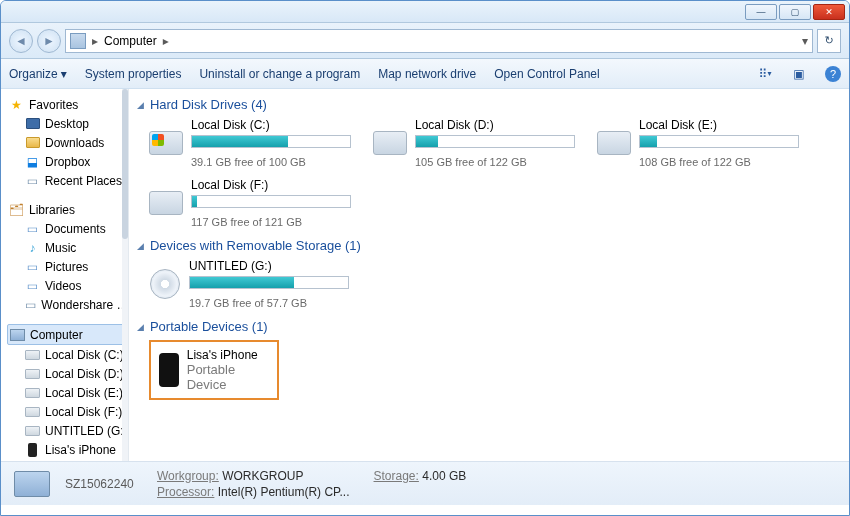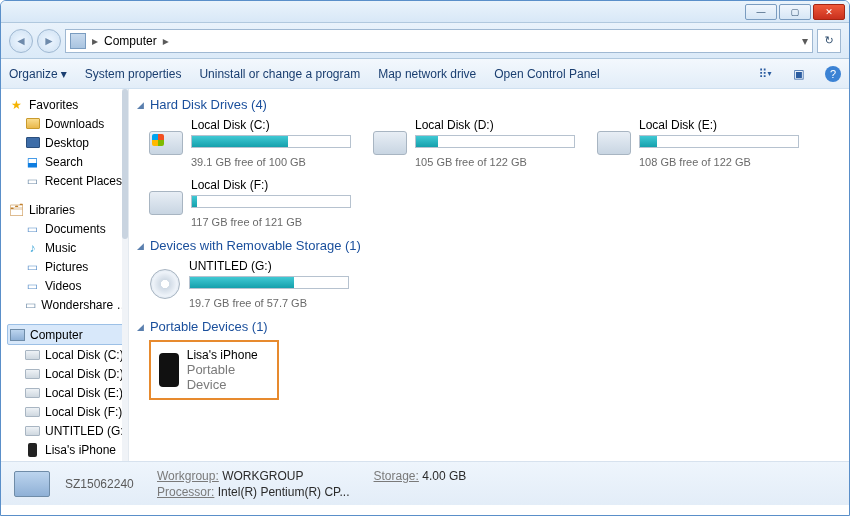--- a/index.html
+++ b/index.html
@@ -123,33 +123,33 @@
 
 <div class="main">
   <div class="sidebar">
     <div class="sb-group">
       <div class="sb-head">
           <span class="ic ic-star">★</span>
           <span>Favorites</span>
         </div>
       <div class="sb-item">
           <span class="ic">
+            <span class="ic-monitor"></span>
+          </span>
+          <span>Desktop</span>
+        </div>
+      <div class="sb-item">
+          <span class="ic">
             <span class="ic-folder"></span>
           </span>
           <span>Downloads</span>
         </div>
       <div class="sb-item">
-          <span class="ic">
-            <span class="ic-monitor"></span>
-          </span>
-          <span>Desktop</span>
-        </div>
-      <div class="sb-item">
           <span class="ic ic-dropbox">⬓</span>
-          <span>Search</span>
+          <span>Dropbox</span>
         </div>
       <div class="sb-item">
           <span class="ic ic-place">▭</span>
           <span>Recent Places</span>
         </div>
     </div>
     <div class="sb-group">
       <div class="sb-head">
           <span class="ic ic-lib">🗂</span>
           <span>Libraries</span>

